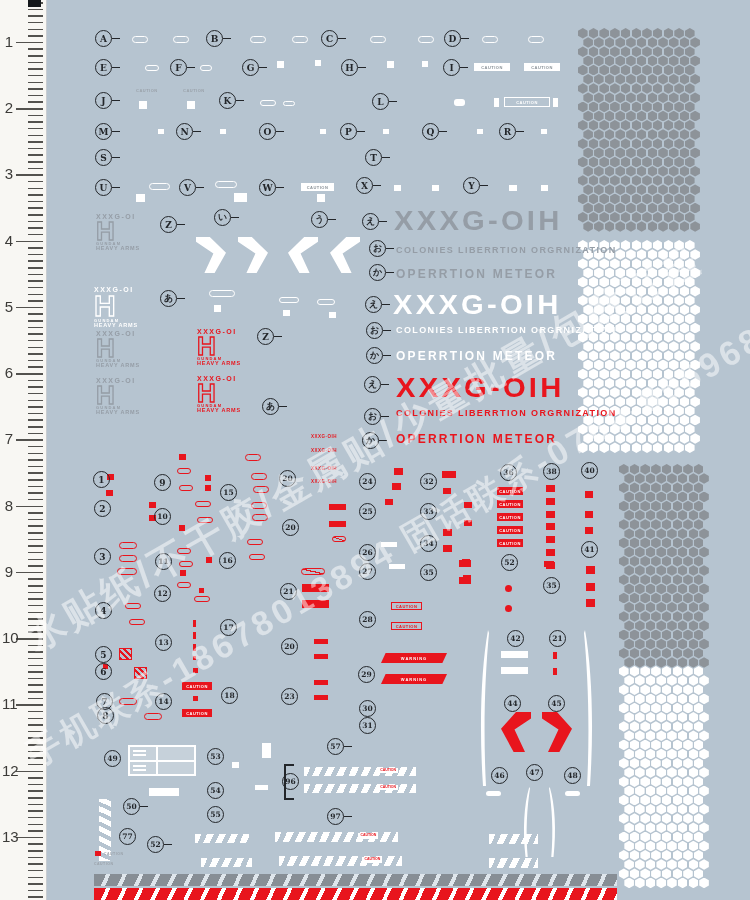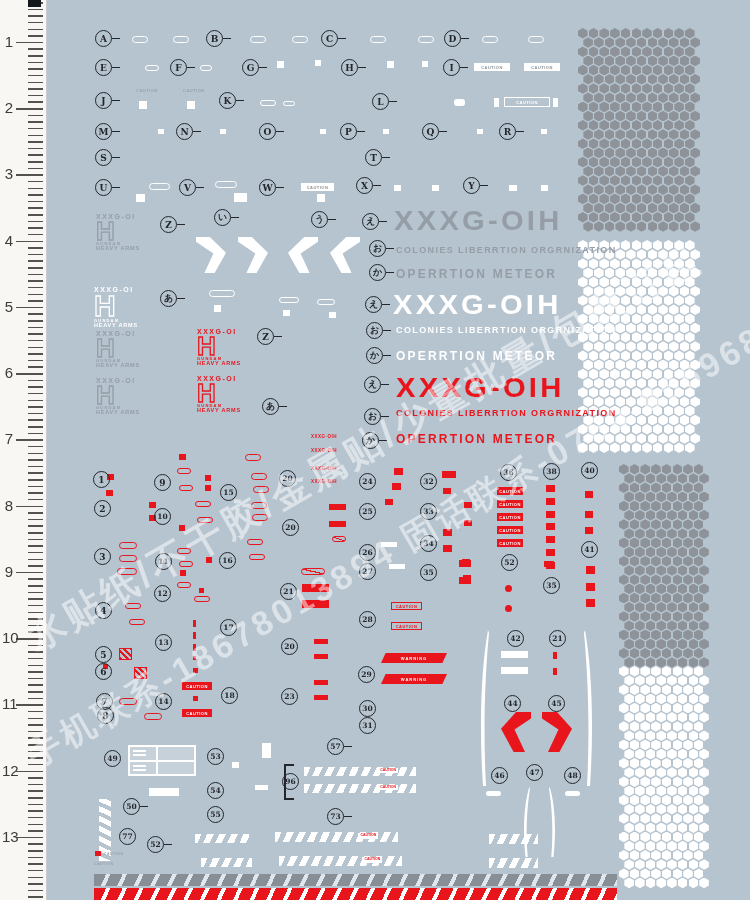--- a/index.html
+++ b/index.html
@@ -1660,20 +1660,20 @@
           <span>55</span>
         </div>
         <div class="mk" style="left: 282px; top: 773px; font-size: 7.5px;">
           <span>96</span>
         </div>
         <div class="mk" style="left: 327px; top: 738px; font-size: 7.5px;">
           <span>57</span>
           <i class="dash"></i>
         </div>
         <div class="mk" style="left: 327px; top: 808px; font-size: 7.5px;">
-          <span>73</span>
+          <span>97</span>
           <i class="dash"></i>
         </div>
       </div>
     <div class="wm" id="wm1" style="left:30px;top:615px;">水贴纸/不干胶/金属贴/少量批量/包做订起</div>
     <div class="wm" id="wm2" style="left:30px;top:735px;font-size:34px;">手机联系-18678013894 固话联系-0760-86696813 旺旺</div>
   </div>
 </div>
 
 </body></html>

